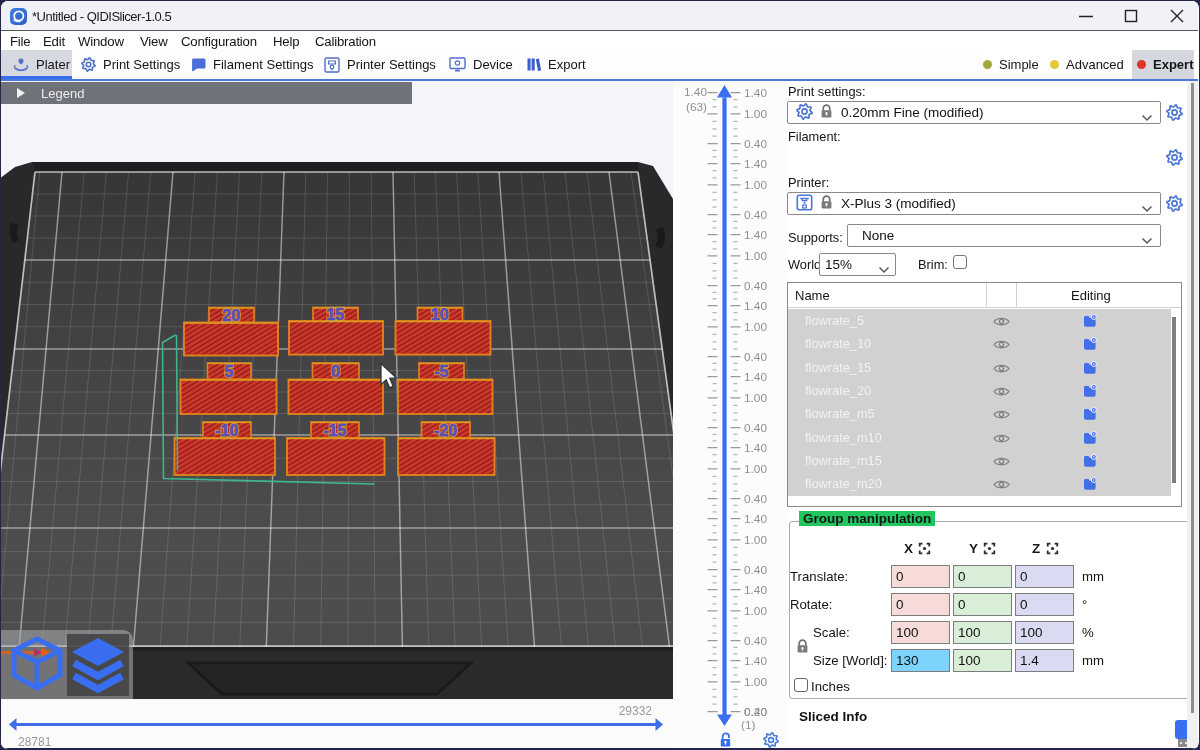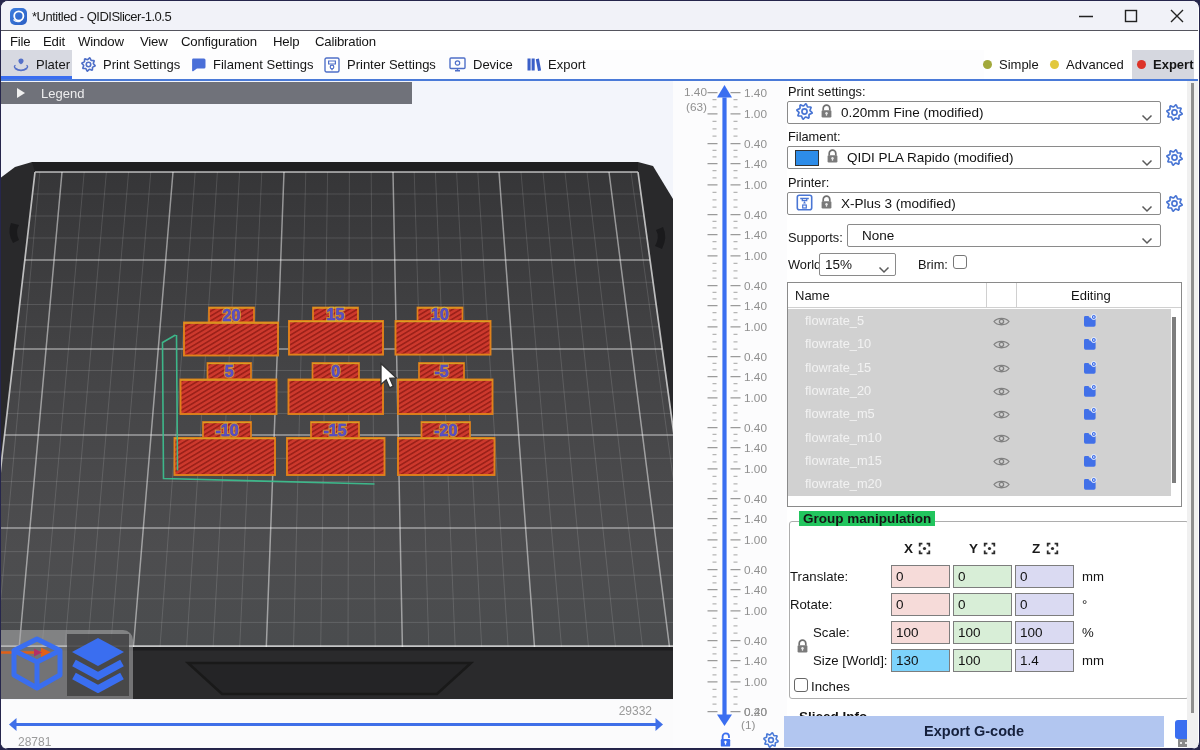--- a/index.html
+++ b/index.html
@@ -302,33 +302,20 @@
         <span style="margin-left:8px">0.20mm Fine (modified)</span>
         <span style="position:absolute;right:7px;top:8px"><svg width="12" height="8" viewBox="0 0 12 8">
             <path d="M1.5,1.5 L6,6 L10.5,1.5" fill="none" stroke="#5a5a5a" stroke-width="1.5"></path>
           </svg></span>
       </div>
       <div style="position:absolute;left:379px;top:23px"><svg width="17" height="17" viewBox="0 0 17 17">
           <path d="M9.7,0.9 L10.3,1.0 L11.4,3.7 L11.8,4.0 L14.7,4.0 L15.1,4.5 L14.0,7.2 L14.0,7.6 L16.1,9.7 L16.0,10.3 L13.3,11.4 L13.0,11.8 L13.0,14.7 L12.5,15.1 L9.8,14.0 L9.4,14.0 L7.3,16.1 L6.7,16.0 L5.6,13.3 L5.2,13.0 L2.3,13.0 L1.9,12.5 L3.0,9.8 L3.0,9.4 L0.9,7.3 L1.0,6.7 L3.7,5.6 L4.0,5.2 L4.0,2.3 L4.5,1.9 L7.2,3.0 L7.6,3.0 Z" fill="none" stroke="#4a76d4" stroke-width="1.7" stroke-linejoin="round"></path>
           <circle cx="8.5" cy="8.5" r="2.55" fill="none" stroke="#4a76d4" stroke-width="1.7"></circle>
         </svg></div>
       <div class="plabel" style="top:48px">Filament:</div>
-      <div class="combo" style="top:65px">
-        <span style="margin-left:7px;width:24px;height:16px;background:#2d8ce8;border:1px solid #333;display:inline-block"></span>
-        <span style="margin-left:7px"><svg width="13" height="15" viewBox="0 0 13 15">
-            <path d="M3.2,6.5 V4.4 a3.3,3.3 0 0 1 6.6,0 V6.5" fill="none" stroke="#6f6f6f" stroke-width="1.7"></path>
-            <rect x="1.6" y="6.3" width="9.8" height="7.2" rx="1.2" fill="#7a7a7a"></rect>
-            <circle cx="6.5" cy="9.3" r="1.2" fill="#e8e8e8"></circle>
-            <rect x="5.9" y="9.5" width="1.2" height="2.2" fill="#e8e8e8"></rect>
-          </svg></span>
-        <span style="margin-left:8px">QIDI PLA Rapido (modified)</span>
-        <span style="position:absolute;right:7px;top:8px"><svg width="12" height="8" viewBox="0 0 12 8">
-            <path d="M1.5,1.5 L6,6 L10.5,1.5" fill="none" stroke="#5a5a5a" stroke-width="1.5"></path>
-          </svg></span>
-      </div>
       <div style="position:absolute;left:379px;top:68px"><svg width="17" height="17" viewBox="0 0 17 17">
           <path d="M9.7,0.9 L10.3,1.0 L11.4,3.7 L11.8,4.0 L14.7,4.0 L15.1,4.5 L14.0,7.2 L14.0,7.6 L16.1,9.7 L16.0,10.3 L13.3,11.4 L13.0,11.8 L13.0,14.7 L12.5,15.1 L9.8,14.0 L9.4,14.0 L7.3,16.1 L6.7,16.0 L5.6,13.3 L5.2,13.0 L2.3,13.0 L1.9,12.5 L3.0,9.8 L3.0,9.4 L0.9,7.3 L1.0,6.7 L3.7,5.6 L4.0,5.2 L4.0,2.3 L4.5,1.9 L7.2,3.0 L7.6,3.0 Z" fill="none" stroke="#4a76d4" stroke-width="1.7" stroke-linejoin="round"></path>
           <circle cx="8.5" cy="8.5" r="2.55" fill="none" stroke="#4a76d4" stroke-width="1.7"></circle>
         </svg></div>
       <div class="plabel" style="top:94px">Printer:</div>
       <div class="combo" style="top:111px">
         <span style="margin-left:8px"><svg width="17" height="17" viewBox="0 0 17 17">
             <rect x="1.3" y="1.3" width="14.4" height="14.4" rx="2" fill="none" stroke="#4a76d4" stroke-width="1.6"></rect>
             <path d="M4.2,4.5 h8.6 M6.3,4.5 v2.2 h4.4 v-2.2" fill="none" stroke="#4a76d4" stroke-width="1.3"></path>
             <path d="M8.5,7 l-1.4,2.4 h2.8 Z" fill="#4a76d4"></path>
@@ -509,21 +496,20 @@
       <div class="glabel" style="left:295px;top:571.7px">mm</div>
       <div style="position:absolute;left:9px;top:558px"><svg width="13" height="15" viewBox="0 0 13 15">
           <path d="M3.2,6.5 V4.4 a3.3,3.3 0 0 1 6.6,0 V6.5" fill="none" stroke="#6f6f6f" stroke-width="1.7"></path>
           <rect x="1.6" y="6.3" width="9.8" height="7.2" rx="1.2" fill="#7a7a7a"></rect>
           <circle cx="6.5" cy="9.3" r="1.2" fill="#e8e8e8"></circle>
           <rect x="5.9" y="9.5" width="1.2" height="2.2" fill="#e8e8e8"></rect>
         </svg></div>
       <div style="position:absolute;left:7px;top:597px;width:14px;height:14px;border:1px solid #666;border-radius:3px;background:#fff"></div>
       <div class="glabel" style="left:24px;top:598px">Inches</div>
       <div style="position:absolute;left:12px;top:628px;font-weight:bold;font-size:13.5px;color:#111">Sliced Info</div>
-      <div style="position:absolute;left:-3px;top:634.5px;width:380px;height:31px;background:#b2c6f0;text-align:center;font-weight:bold;font-size:14.5px;color:#15203c;padding-top:7px">Export G-code</div>
       <div style="position:absolute;left:381px;top:634.5px;width:30px;height:31px;background:#fff">
 <div style="position:absolute;left:7px;top:4px;width:17px;height:19px;background:#3a6ef0;border-radius:3px"></div>
 <div style="position:absolute;left:10px;top:23px;width:11px;height:8px;background:#8a8a8a"></div>
 <div style="position:absolute;left:12px;top:26px;width:2px;height:2px;background:#e8e8e8"></div>
 <div style="position:absolute;left:17px;top:26px;width:2px;height:2px;background:#e8e8e8"></div>
 </div>
     </div>
     <div class="abs" style="left:1186px;top:80px;width:11px;height:667px;background:#f0f0f0"></div>
     <div class="abs" style="left:1190px;top:82px;width:2.6px;height:630px;background:#8f8f8f"></div>
     <div class="abs" style="left:0;top:746.5px;width:1200px;height:3.5px;background:#23234a"></div>

